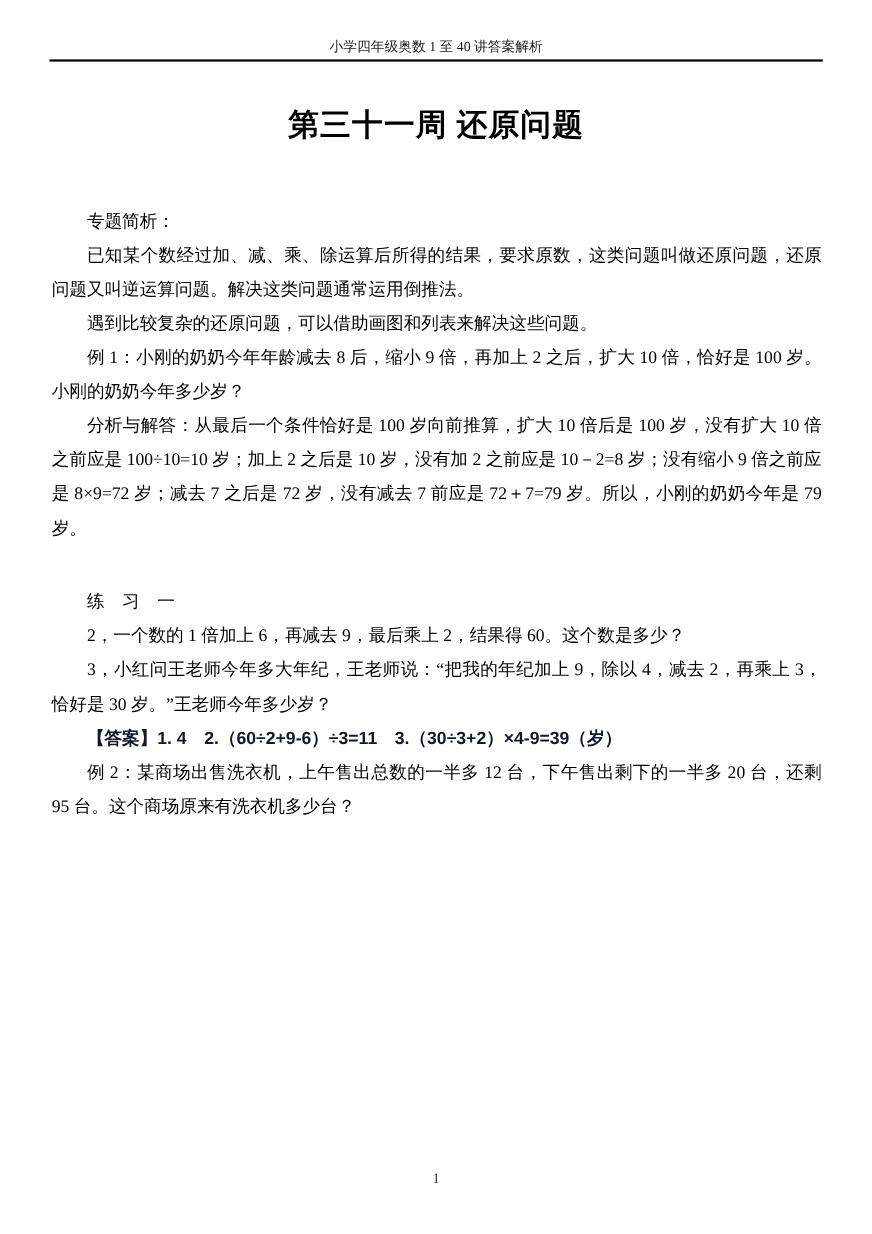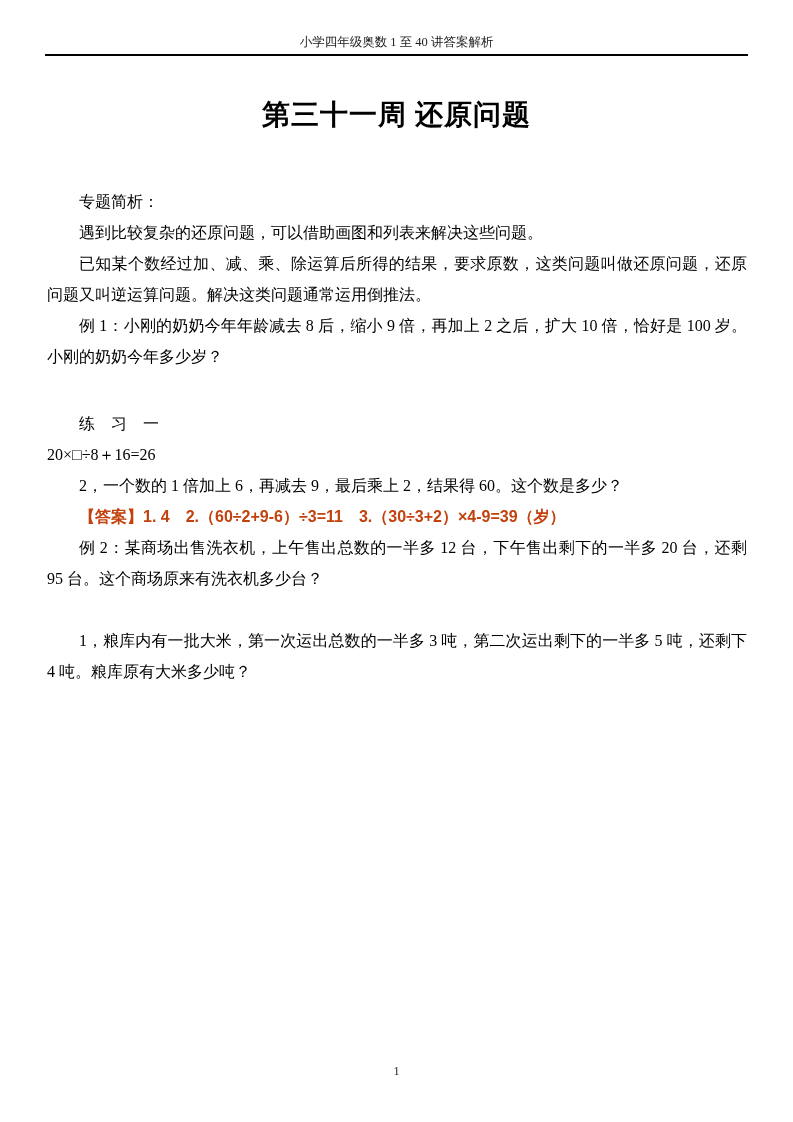--- a/index.html
+++ b/index.html
@@ -87,32 +87,32 @@
 
 <div class="page">
 
   <div class="doc-header">小学四年级奥数 1 至 40 讲答案解析</div>
   <div class="header-rule"></div>
 
   <h1 class="doc-title">第三十一周 还原问题</h1>
 
   <div class="content">
     <p class="indent">专题简析：</p>
+    <p class="indent">已知某个数经过加、减、乘、除运算后所得的结果，要求原数，这类问题叫做还原问题，还原问题又叫逆运算问题。解决这类问题通常运用倒推法。</p>
     <p class="indent">遇到比较复杂的还原问题，可以借助画图和列表来解决这些问题。</p>
-    <p class="indent">已知某个数经过加、减、乘、除运算后所得的结果，要求原数，这类问题叫做还原问题，还原问题又叫逆运算问题。解决这类问题通常运用倒推法。</p>
     <p class="indent">例 1：小刚的奶奶今年年龄减去 8 后，缩小 9 倍，再加上 2 之后，扩大 10 倍，恰好是 100 岁。小刚的奶奶今年多少岁？</p>
+    <p class="indent">分析与解答：从最后一个条件恰好是 100 岁向前推算，扩大 10 倍后是 100 岁，没有扩大 10 倍之前应是 100÷10=10 岁；加上 2 之后是 10 岁，没有加 2 之前应是 10－2=8 岁；没有缩小 9 倍之前应是 8×9=72 岁；减去 7 之后是 72 岁，没有减去 7 前应是 72＋7=79 岁。所以，小刚的奶奶今年是 79 岁。</p>
 
     <div class="gap-lg"></div>
 
     <p class="indent">练　习　一</p>
-    <p class="plain">20×□÷8＋16=26</p>
     <p class="indent">2，一个数的 1 倍加上 6，再减去 9，最后乘上 2，结果得 60。这个数是多少？</p>
-    <p class="indent answer" style="color: #c2410c;">【答案】1. 4　2.（60÷2+9-6）÷3=11　3.（30÷3+2）×4-9=39（岁）</p>
+    <p class="indent">3，小红问王老师今年多大年纪，王老师说：“把我的年纪加上 9，除以 4，减去 2，再乘上 3，恰好是 30 岁。”王老师今年多少岁？</p>
+    <p class="indent answer" style="color: #0f172a;">【答案】1. 4　2.（60÷2+9-6）÷3=11　3.（30÷3+2）×4-9=39（岁）</p>
     <p class="indent">例 2：某商场出售洗衣机，上午售出总数的一半多 12 台，下午售出剩下的一半多 20 台，还剩 95 台。这个商场原来有洗衣机多少台？</p>
 
     <div class="gap"></div>
 
-    <p class="indent">1，粮库内有一批大米，第一次运出总数的一半多 3 吨，第二次运出剩下的一半多 5 吨，还剩下 4 吨。粮库原有大米多少吨？</p>
   </div>
 
   <div class="doc-footer">1</div>
 
 </div>
 
 </body></html>

